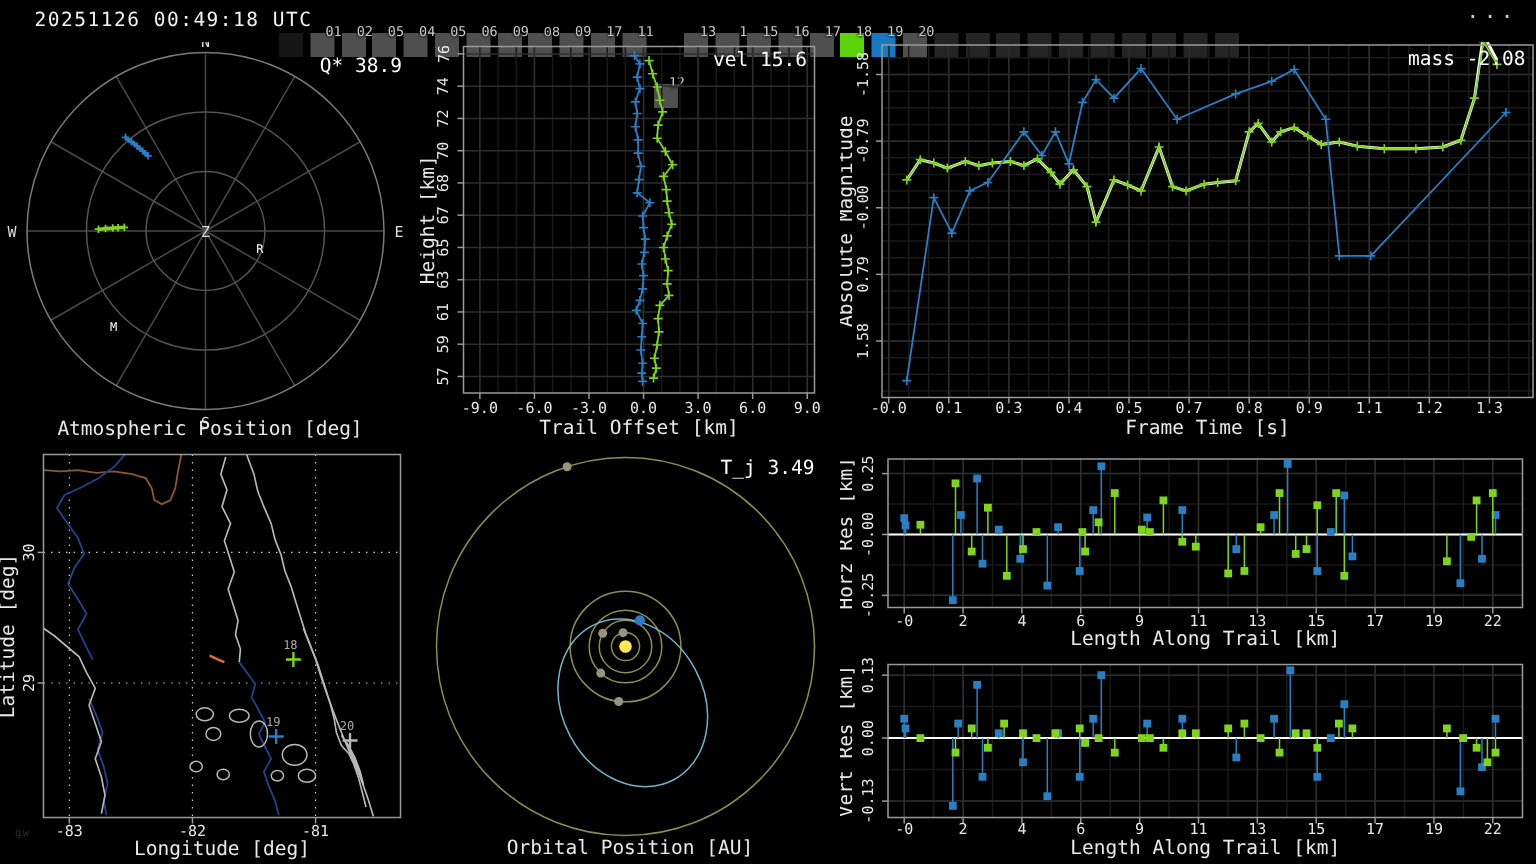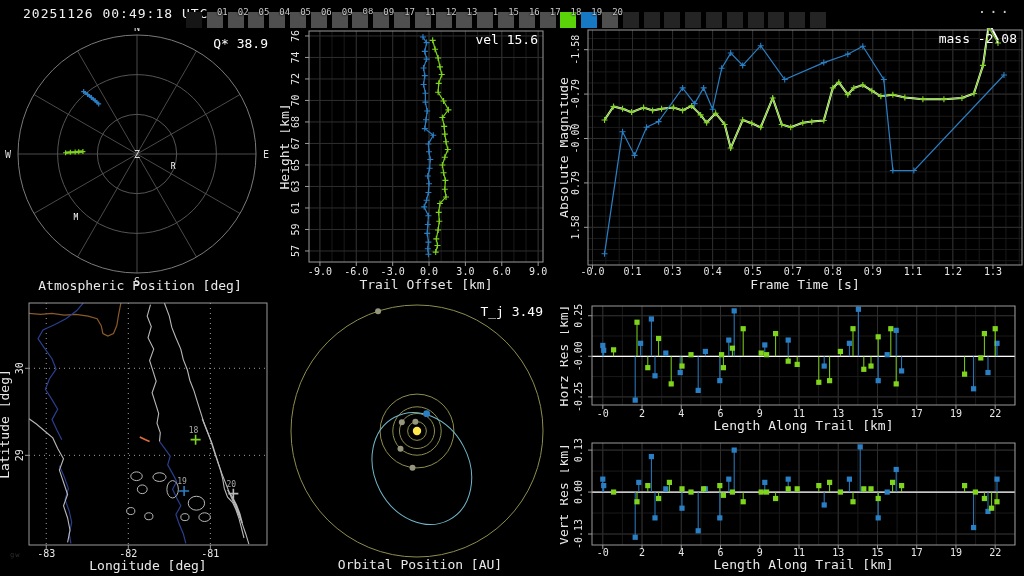--- a/index.html
+++ b/index.html
@@ -1,20 +1,20 @@
 <!DOCTYPE html>
 <html><head>
 <meta charset="utf-8">
 <style>
   html,body{margin:0;padding:0;background:#000;}
   #app{position:relative;width:1024px;height:576px;background:#000;overflow:hidden;
        font-family:"DejaVu Sans Mono", monospace;}
   #topbar{position:absolute;left:0;top:0;width:1024px;height:28px;background:#000;}
   #timestamp{position:absolute;left:23px;top:6px;font-size:13px;color:#f2f2f2;letter-spacing:1px;white-space:pre;}
-  #framestrip{position:absolute;left:0;top:6px;width:898px;height:28px;}
+  #framestrip{position:absolute;left:0;top:16px;width:898px;height:28px;}
   .thumb{position:absolute;top:6px;width:16px;height:16px;background:#4f4f4f;}
   .thumb.blank-lead{background:#161616;}
   .thumb.blank-trail{background:#242424;}
   .thumb .flabel{position:absolute;top:-4px;right:-5px;font-size:9px;line-height:9px;color:#c8c8c8;
                  text-shadow:0 0 2px #000,0 0 2px #000;}
   #menu-dots{position:absolute;right:12px;top:0px;font-size:14px;color:#cccccc;letter-spacing:3px;cursor:pointer;}
   .panel{position:absolute;}
   svg{display:block;}
   #watermark{position:absolute;left:10px;top:551px;font-size:7px;color:#2e2e2e;letter-spacing:1px;text-align:center;}
 </style>
@@ -52,21 +52,21 @@
         </div>
         <div class="thumb" style="left: 373.2px;">
           <span class="flabel">09</span>
         </div>
         <div class="thumb" style="left: 394px;">
           <span class="flabel">17</span>
         </div>
         <div class="thumb" style="left: 414.8px;">
           <span class="flabel">11</span>
         </div>
-        <div class="thumb" style="left: 435.6px;">
+        <div class="thumb" style="left: 435.6px; margin-top: 34px;">
           <span class="flabel">12</span>
         </div>
         <div class="thumb" style="left: 456.4px;">
           <span class="flabel">13</span>
         </div>
         <div class="thumb" style="left: 477.2px;">
           <span class="flabel">1</span>
         </div>
         <div class="thumb" style="left: 498px;">
           <span class="flabel">15</span>

